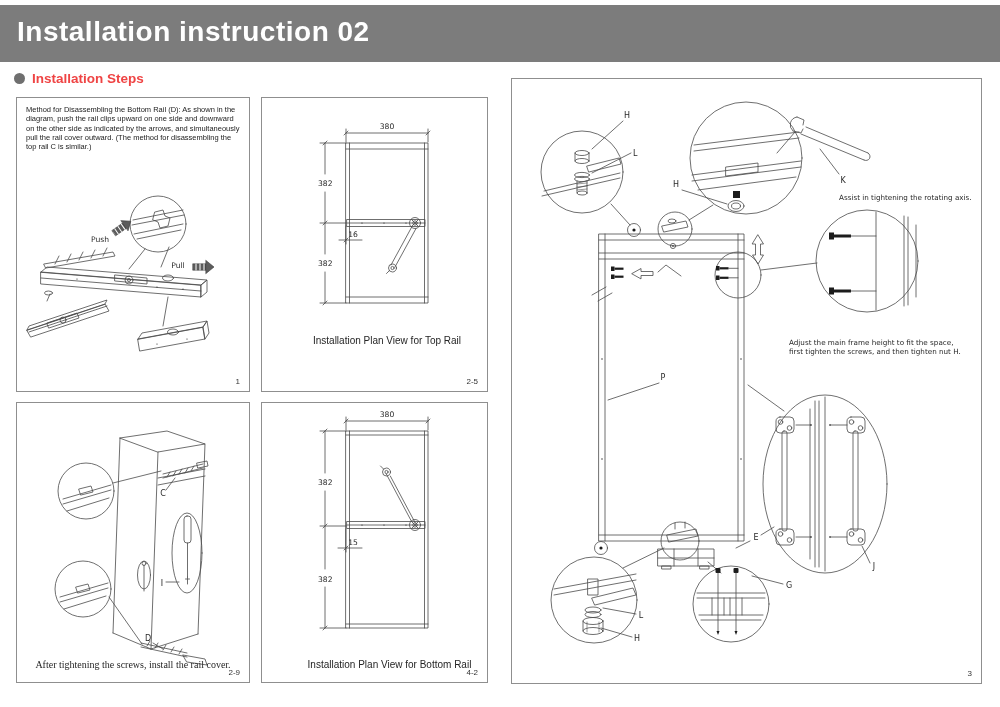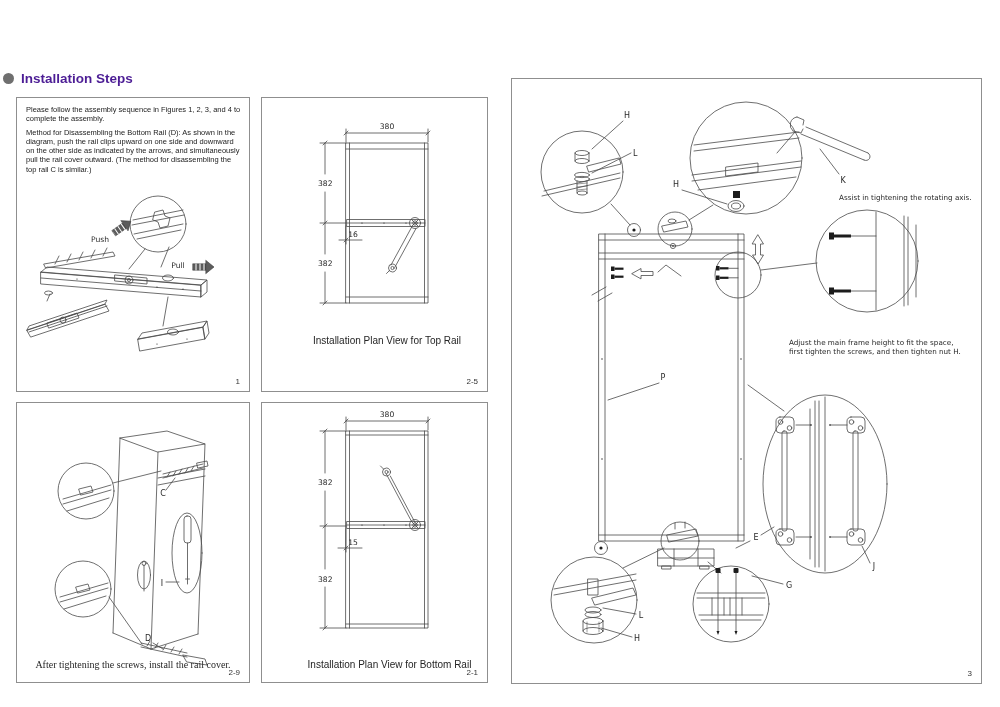--- a/index.html
+++ b/index.html
@@ -1,21 +1,21 @@
 <!DOCTYPE html>
 <html><head>
 <meta charset="utf-8">
 <style>
   html,body{margin:0;padding:0;background:#fff;}
   .page{position:relative;width:1000px;height:707px;background:#fff;overflow:hidden;
         font-family:"Liberation Sans",sans-serif;}
   .header{position:absolute;left:0;top:5px;width:1000px;height:57px;background:#7c7c7c;}
   .header h1{margin:0;padding:11px 0 0 17px;font-size:28px;font-weight:700;color:#fff;letter-spacing:.5px;}
-  .section{position:absolute;left:3px;top:71px;display:flex;align-items:center;gap:7px;
-           font-size:13.5px;font-weight:700;color:#4c1d95;}
+  .section{position:absolute;left:14px;top:71px;display:flex;align-items:center;gap:7px;
+           font-size:13.5px;font-weight:700;color:#ef4444;}
   .bullet{width:11px;height:11px;border-radius:50%;background:#6f6f6f;flex:0 0 auto;}
   .panel{position:absolute;background:#fff;border:1px solid #8f8f8f;box-sizing:border-box;}
   .p1{left:16px;top:97px;width:234px;height:295px;}
   .p21{left:261px;top:97px;width:227px;height:295px;}
   .p23{left:16px;top:402px;width:234px;height:281px;}
   .p22{left:261px;top:402px;width:227px;height:281px;}
   .p3{left:511px;top:78px;width:471px;height:606px;}
   .panel-text{position:absolute;left:9px;right:7px;top:7px;font-size:7.5px;line-height:1.24;color:#222;}
   .panel-text p{margin:0 0 4px 0;}
   .caption{position:absolute;font-size:10px;color:#252525;text-align:center;}
@@ -32,29 +32,31 @@
   .fig .thin{stroke-width:.55;}
   .fig text{font-family:"DejaVu Sans",sans-serif;fill:#292929;stroke:none;font-size:8px;}
   .fig text.dim{font-size:7.6px;}
   .fig text.note{font-size:7.2px;}
 </style>
 </head>
 <body>
 
 <div class="page">
 
+  <div class="header">
+    <h1>Installation instruction 02</h1>
+  </div>
 
   <div class="section">
     <span class="bullet"></span>
     <span>Installation Steps</span>
   </div>
 
   <div class="panel p1">
     <div class="panel-text">
-      <p>Please follow the assembly sequence in Figures 1, 2, 3, and 4 to complete the assembly.</p>
       <p>Method for Disassembling the Bottom Rail (D): As shown in the diagram, push the rail clips upward on one side and downward on the other side as indicated by the arrows, and simultaneously pull the rail cover outward. (The method for disassembling the top rail C is similar.)</p>
     </div>
     <svg class="fig" width="234" height="295" viewBox="0 0 234 295">
       <g>
         <circle cx="141" cy="126" r="28"></circle>
         <line x1="116" y1="122" x2="166" y2="112"></line>
         <line x1="115" y1="127" x2="167" y2="117"></line>
         <line x1="117" y1="136" x2="166" y2="126"></line>
         <line x1="120" y1="141" x2="164" y2="132"></line>
         <path d="M138,114 l8,-2 2,6 5,2 -2,8 -8,2 -2,-6 -5,-2 z"></path>
@@ -299,21 +301,21 @@
         <line x1="121.5" y1="66" x2="118.5" y2="63"></line>
       </g>
       <g>
         <line x1="84" y1="126" x2="84" y2="149"></line>
         <line x1="76" y1="145" x2="100" y2="145"></line>
         <line x1="82" y1="147" x2="86" y2="143"></line>
         <text class="dim" x="91" y="142" text-anchor="middle">15</text>
       </g>
     </svg>
     <div class="caption cap22">Installation Plan View for Bottom Rail</div>
-    <div class="fignum">2-1</div>
+    <div class="fignum">4-2</div>
   </div>
 
   <div class="panel p3">
     <svg class="fig" width="471" height="606" viewBox="0 0 471 606">
       <g>
         <rect x="87" y="155" width="145" height="307"></rect>
         <line x1="93" y1="155" x2="93" y2="462"></line>
         <line x1="226" y1="155" x2="226" y2="462"></line>
         <line x1="87" y1="161" x2="232" y2="161"></line>
         <line x1="87" y1="174" x2="232" y2="174"></line>

